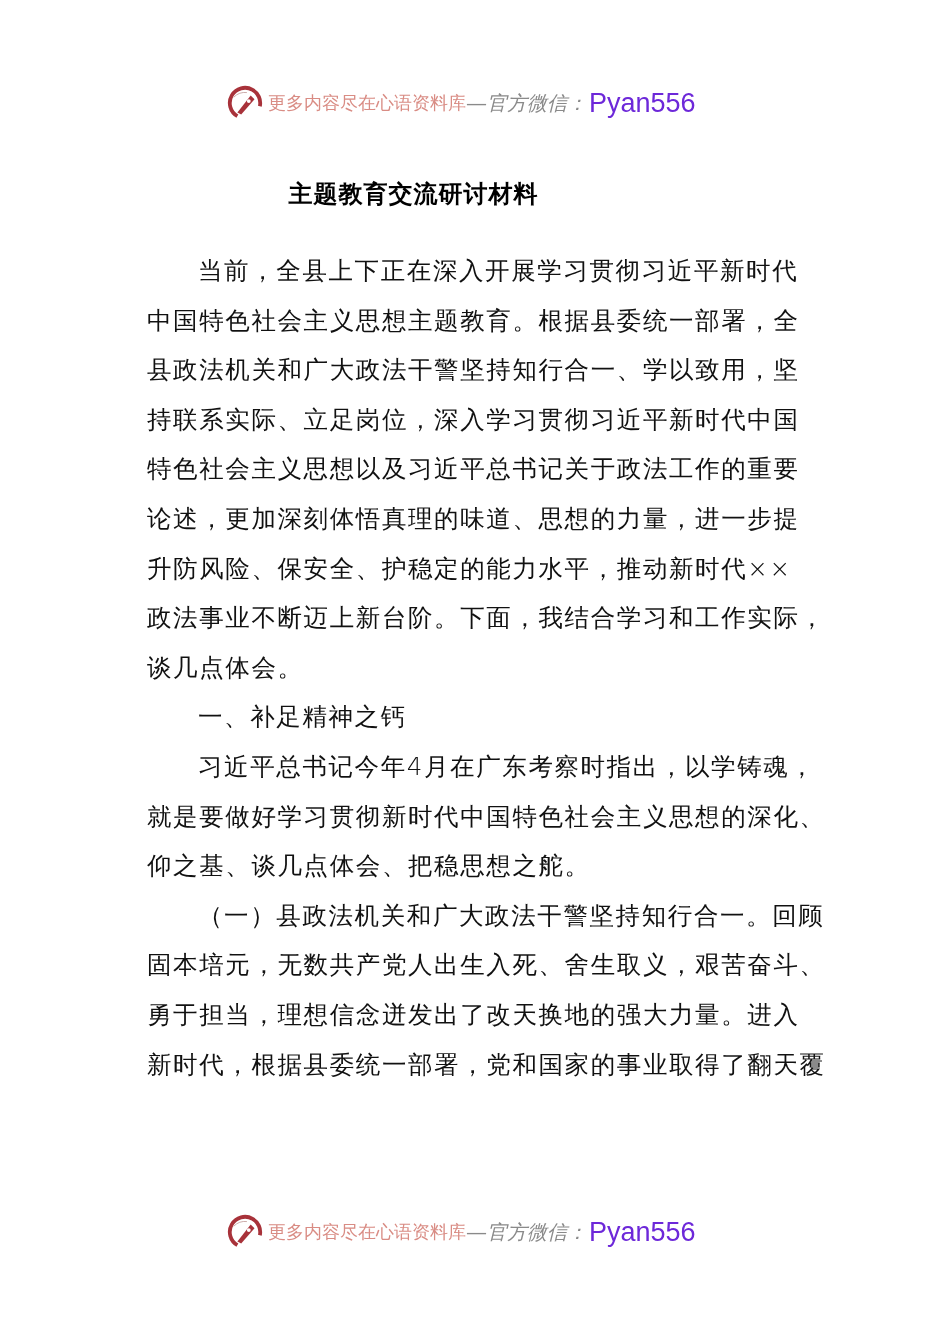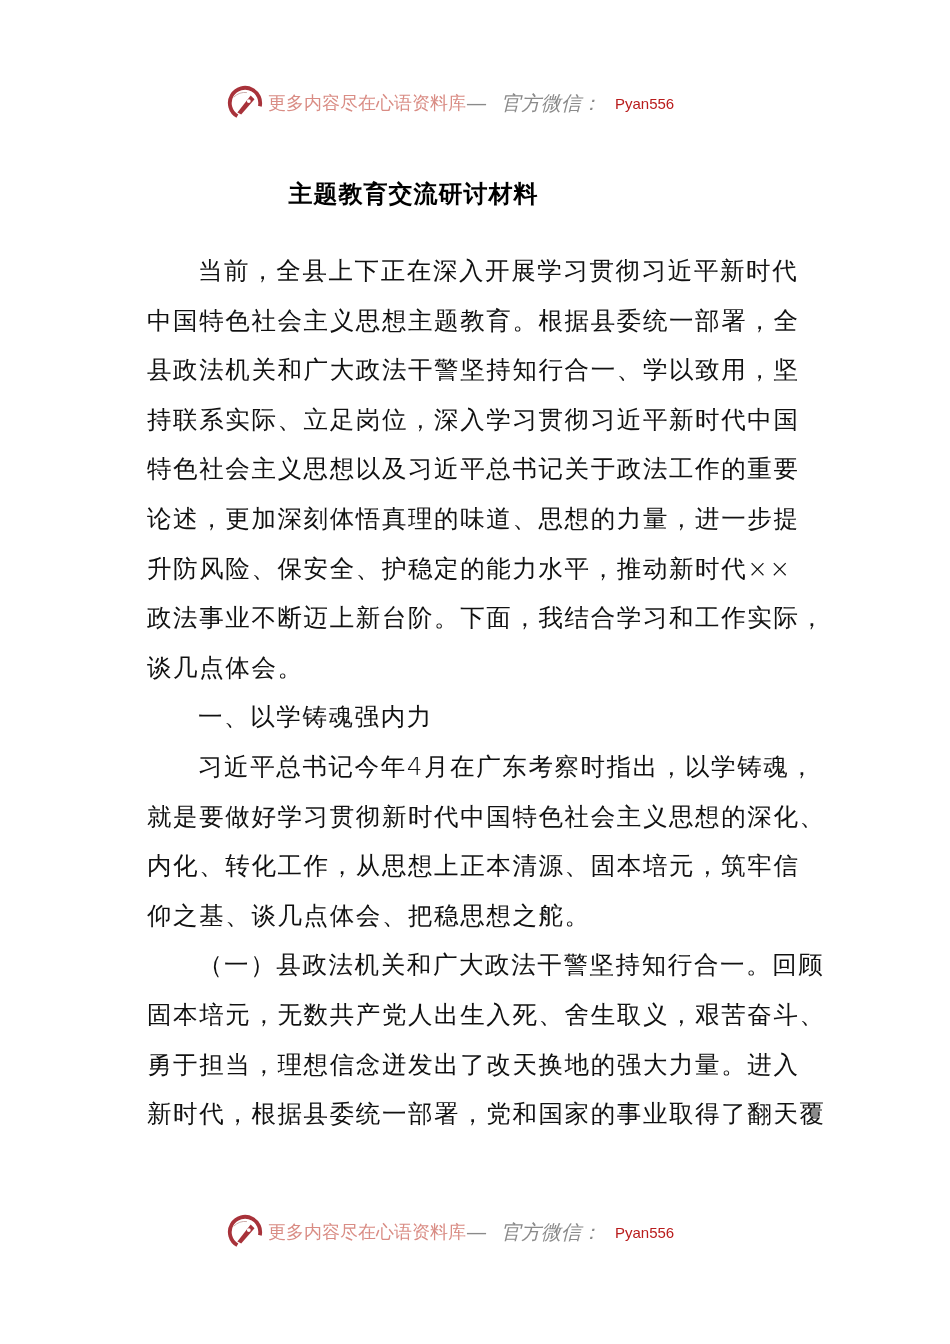--- a/index.html
+++ b/index.html
@@ -4,22 +4,22 @@
 <style>
   html, body { margin: 0; padding: 0; background: #ffffff; }
   body { width: 950px; height: 1344px; position: relative; overflow: hidden;
          font-family: "DejaVu Serif", "Liberation Serif", serif; color: #111; }
   .banner { position: absolute; left: 226px; height: 40px; display: flex; align-items: center; }
   .banner.top { top: 83px; }
   .banner.bottom { top: 1212px; }
   .logo { width: 38px; height: 38px; margin-right: 4px; }
   .banner-main { color: #d98c84; font-size: 18px; letter-spacing: 0px; font-family: "DejaVu Serif", serif; }
   .banner-sep { color: #8a8a8a; font-size: 21px; font-family: "DejaVu Serif", serif; }
-  .banner-wechat { color: #8a8a8a; font-size: 20px; font-style: italic; font-family: "DejaVu Serif", serif; margin-left: 14px; }
-  .banner-id { color: #b91c1c; font-size: 15px; font-family: "Liberation Sans", sans-serif; margin-left: 14px; }
+  .banner-wechat { color: #8a8a8a; font-size: 20px; font-style: italic; font-family: "DejaVu Serif", serif; }
+  .banner-id { color: #6d28d9; font-size: 27px; font-family: "Liberation Sans", sans-serif; margin-left: 2px; }
 
   .title { position: absolute; top: 178px; left: 0; width: 827px; text-align: center;
            font-size: 24px; font-weight: bold; letter-spacing: 1px; color: #000;
            font-family: "DejaVu Sans", sans-serif; }
 
   .body-text { position: absolute; left: 147px; top: 246px; width: 660px;
                font-size: 24.5px; line-height: 49.6px; letter-spacing: 1.6px; color: #111;
                font-family: "DejaVu Sans", sans-serif; font-weight: 300; }
   .line { display: block; white-space: nowrap; height: 49.6px; }
   .indent { padding-left: 51px; }
@@ -45,24 +45,23 @@
 <div class="body-text">
   <span class="line indent">当前，全县上下正在深入开展学习贯彻习近平新时代</span>
   <span class="line">中国特色社会主义思想主题教育。根据县委统一部署，全</span>
   <span class="line">县政法机关和广大政法干警坚持知行合一、学以致用，坚</span>
   <span class="line">持联系实际、立足岗位，深入学习贯彻习近平新时代中国</span>
   <span class="line">特色社会主义思想以及习近平总书记关于政法工作的重要</span>
   <span class="line">论述，更加深刻体悟真理的味道、思想的力量，进一步提</span>
   <span class="line">升防风险、保安全、护稳定的能力水平，推动新时代××</span>
   <span class="line">政法事业不断迈上新台阶。下面，我结合学习和工作实际，</span>
   <span class="line">谈几点体会。</span>
-  <span class="line indent">一、以学铸魂强内力</span>
+  <span class="line indent">一、补足精神之钙</span>
   <span class="line indent">习近平总书记今年4月在广东考察时指出，以学铸魂，</span>
   <span class="line">就是要做好学习贯彻新时代中国特色社会主义思想的深化、</span>
-  <span class="line">内化、转化工作，从思想上正本清源、固本培元，筑牢信</span>
   <span class="line">仰之基、谈几点体会、把稳思想之舵。</span>
   <span class="line indent">（一）县政法机关和广大政法干警坚持知行合一。回顾</span>
   <span class="line">固本培元，无数共产党人出生入死、舍生取义，艰苦奋斗、</span>
   <span class="line">勇于担当，理想信念迸发出了改天换地的强大力量。进入</span>
   <span class="line">新时代，根据县委统一部署，党和国家的事业取得了翻天覆</span>
 </div>
 
 <div class="banner bottom">
   <svg class="logo" viewBox="0 0 40 40">
     <circle cx="20" cy="20" r="16" fill="none" stroke="#a8323a" stroke-width="4" stroke-dasharray="70 30" transform="rotate(120 20 20)"></circle>

